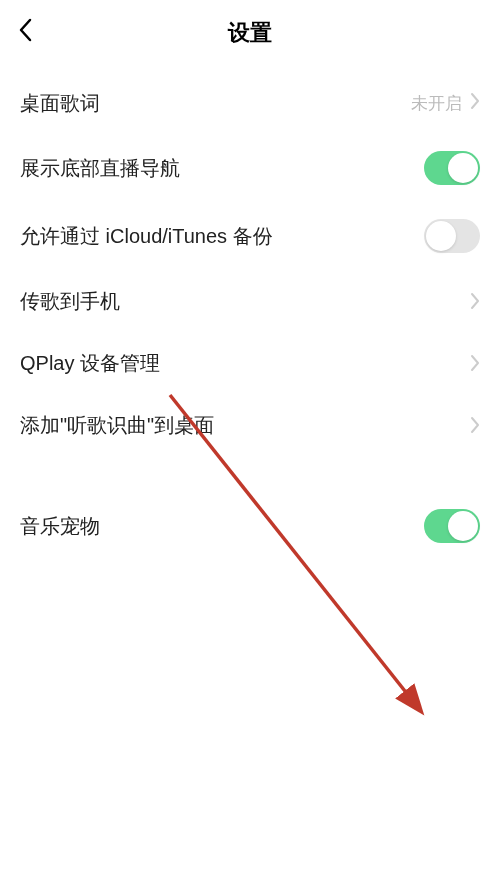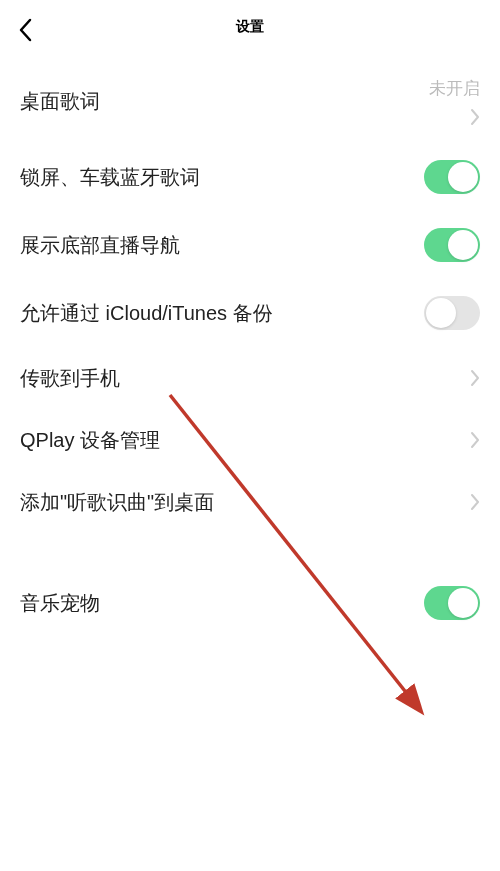--- a/index.html
+++ b/index.html
@@ -26,44 +26,43 @@
       left: 18px;
       top: 18px;
     }
     .back-btn svg {
       width: 16px;
       height: 24px;
     }
     .title {
       flex: 1;
       text-align: center;
-      font-size: 14px;
+      font-size: 22px;
       font-weight: 600;
       color: #000;
     }
     .section {
       padding: 0;
     }
     .row {
       display: flex;
       align-items: center;
       justify-content: space-between;
       padding: 17px 20px;
       min-height: 62px;
     }
     .row-label {
       font-size: 20px;
       color: #222;
       font-weight: 400;
     }
     .row-right {
       display: flex;
-      align-items: flex-end;
+      align-items: flex-start;
       gap: 8px;
-      flex-direction: column;
     }
     .row-value {
       font-size: 17px;
       color: #bbb;
     }
     .chevron svg {
       width: 10px;
       height: 18px;
       display: block;
     }
@@ -124,28 +123,20 @@
       <div class="row-right">
         <span class="row-value">未开启</span>
         <span class="chevron">
           <svg viewBox="0 0 10 18">
             <path d="M2 2 L8 9 L2 16" stroke="#ccc" stroke-width="2" fill="none" stroke-linecap="round" stroke-linejoin="round"></path>
           </svg>
         </span>
       </div>
     </div>
     <div class="row">
-      <div class="row-label">锁屏、车载蓝牙歌词</div>
-      <div class="row-right">
-        <div class="toggle on">
-          <div class="toggle-knob"></div>
-        </div>
-      </div>
-    </div>
-    <div class="row">
       <div class="row-label">展示底部直播导航</div>
       <div class="row-right">
         <div class="toggle on">
           <div class="toggle-knob"></div>
         </div>
       </div>
     </div>
     <div class="row">
       <div class="row-label">允许通过 iCloud/iTunes 备份</div>
       <div class="row-right">

